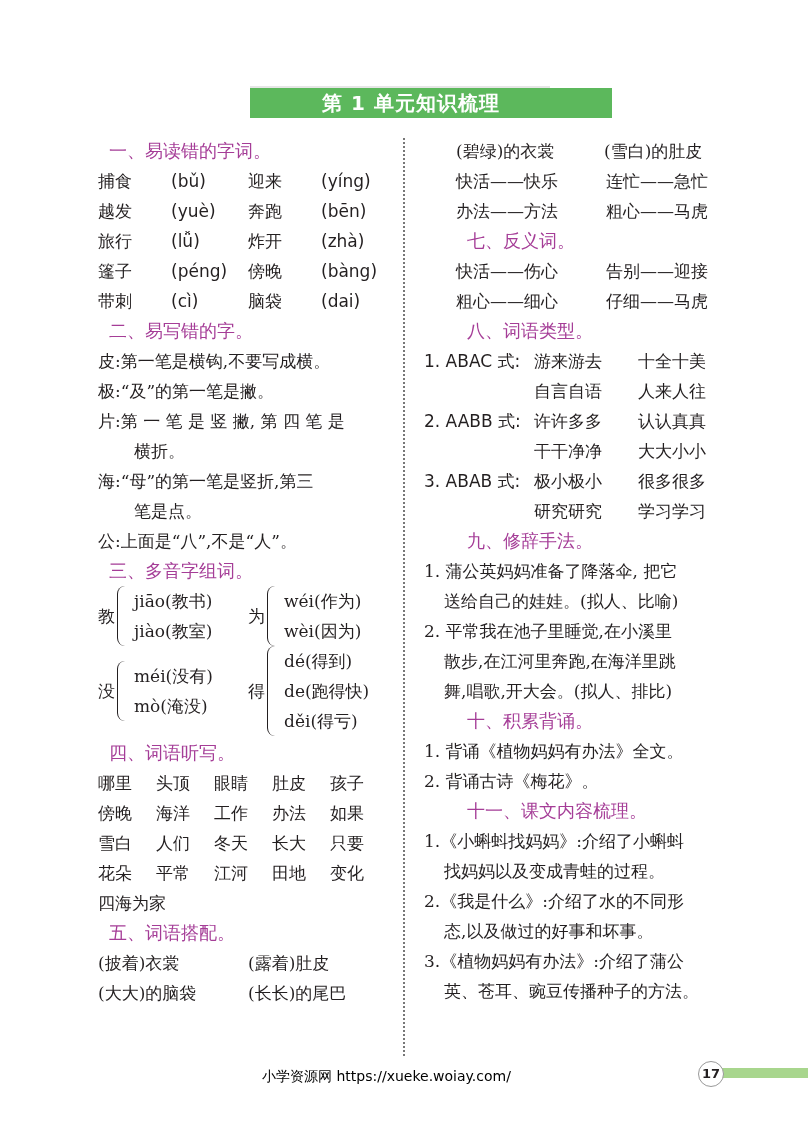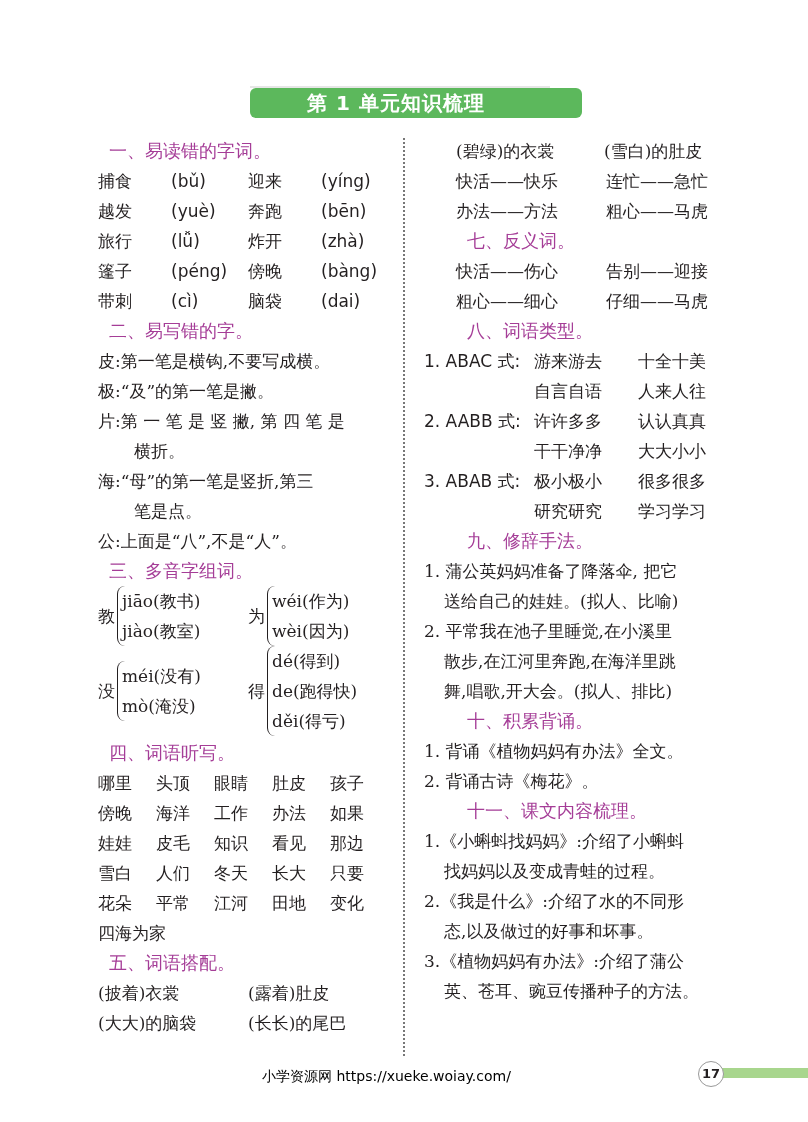--- a/index.html
+++ b/index.html
@@ -1,35 +1,35 @@
 <!DOCTYPE html>
 <html><head>
 <meta charset="utf-8">
 <style>
   html, body { margin:0; padding:0; background:#ffffff; }
   body { width:808px; height:1122px; position:relative; overflow:hidden;
          font-family:"DejaVu Serif", "Liberation Serif", serif; color:#231f20; }
-  .title-bar { position:absolute; left:250px; top:88px; width:332px; height:30px;
-               background:#5cb85c;border-radius:6px; }
+  .title-bar { position:absolute; left:250px; top:88px; width:362px; height:30px;
+               background:#5cb85c; }
   .title-bar .shadow { position:absolute; left:0; top:-2px; width:300px; height:2px; background:#e6e6e6; }
   .title-text { position:absolute; left:0; right:40px; top:0; line-height:30px; text-align:center;
                 color:#ffffff; font-family:"DejaVu Sans", sans-serif; font-weight:bold; font-size:20px; letter-spacing:1px; }
   .divider { position:absolute; left:403px; top:138px; height:918px; border-left:2px dotted #777; }
   .col { position:absolute; top:136px; }
   .col-left { left:66px; width:330px; }
   .col-right { left:424px; width:360px; }
   .line { height:30px; line-height:30px; font-size:17px; white-space:nowrap; }
   .heading { color:#a53d97; font-family:"DejaVu Sans", sans-serif; font-size:18px; font-weight:normal;margin-left:43px; }
   .indent { padding-left:32px; }
   .indent2 { padding-left:20px; }
   .pinyin { font-family:"DejaVu Sans", sans-serif;margin-left:39px; }
   .cell { display:inline-block; }
   .brace-block { display:flex; align-items:center; font-size:17px; }
   .brace-char { margin-right:2px; }
-  .brace { border-left:1.5px solid #231f20; border-radius:8px 0 0 8px; padding-left:4px; }
+  .brace { border-left:1.5px solid #231f20; border-radius:8px 0 0 8px; padding-left:16px; }
   .brace .line { height:30px; }
   .num { font-family:"DejaVu Sans", sans-serif; }
   .footer-text { position:absolute; left:262px; top:1068px; font-family:"DejaVu Sans", sans-serif; font-size:14px; color:#000000; }
   .page-bar { position:absolute; left:712px; top:1068px; width:96px; height:10px; background:#a8d68d; }
   .page-circle { position:absolute; left:698px; top:1061px; width:24px; height:24px; border:1.5px solid #999; border-radius:50%; background:#fff;
                  text-align:center; line-height:24px; font-family:"DejaVu Sans", sans-serif; font-size:13px; font-weight:bold; }
 </style>
 </head>
 <body>
 
@@ -105,23 +105,20 @@
   </div>
 
   <div class="line heading" style="margin-top:2px">四、词语听写。</div>
   <div class="line indent">
     <span class="cell" style="width:58px">哪里</span><span class="cell" style="width:58px">头顶</span><span class="cell" style="width:58px">眼睛</span><span class="cell" style="width:58px">肚皮</span><span class="cell">孩子</span>
   </div>
   <div class="line indent">
     <span class="cell" style="width:58px">傍晚</span><span class="cell" style="width:58px">海洋</span><span class="cell" style="width:58px">工作</span><span class="cell" style="width:58px">办法</span><span class="cell">如果</span>
   </div>
   <div class="line indent">
-    <span class="cell" style="width:58px">娃娃</span><span class="cell" style="width:58px">皮毛</span><span class="cell" style="width:58px">知识</span><span class="cell" style="width:58px">看见</span><span class="cell">那边</span>
-  </div>
-  <div class="line indent">
     <span class="cell" style="width:58px">雪白</span><span class="cell" style="width:58px">人们</span><span class="cell" style="width:58px">冬天</span><span class="cell" style="width:58px">长大</span><span class="cell">只要</span>
   </div>
   <div class="line indent">
     <span class="cell" style="width:58px">花朵</span><span class="cell" style="width:58px">平常</span><span class="cell" style="width:58px">江河</span><span class="cell" style="width:58px">田地</span><span class="cell">变化</span>
   </div>
   <div class="line indent">
     <span class="cell">四海为家</span>
   </div>
 
   <div class="line heading">五、词语搭配。</div>

